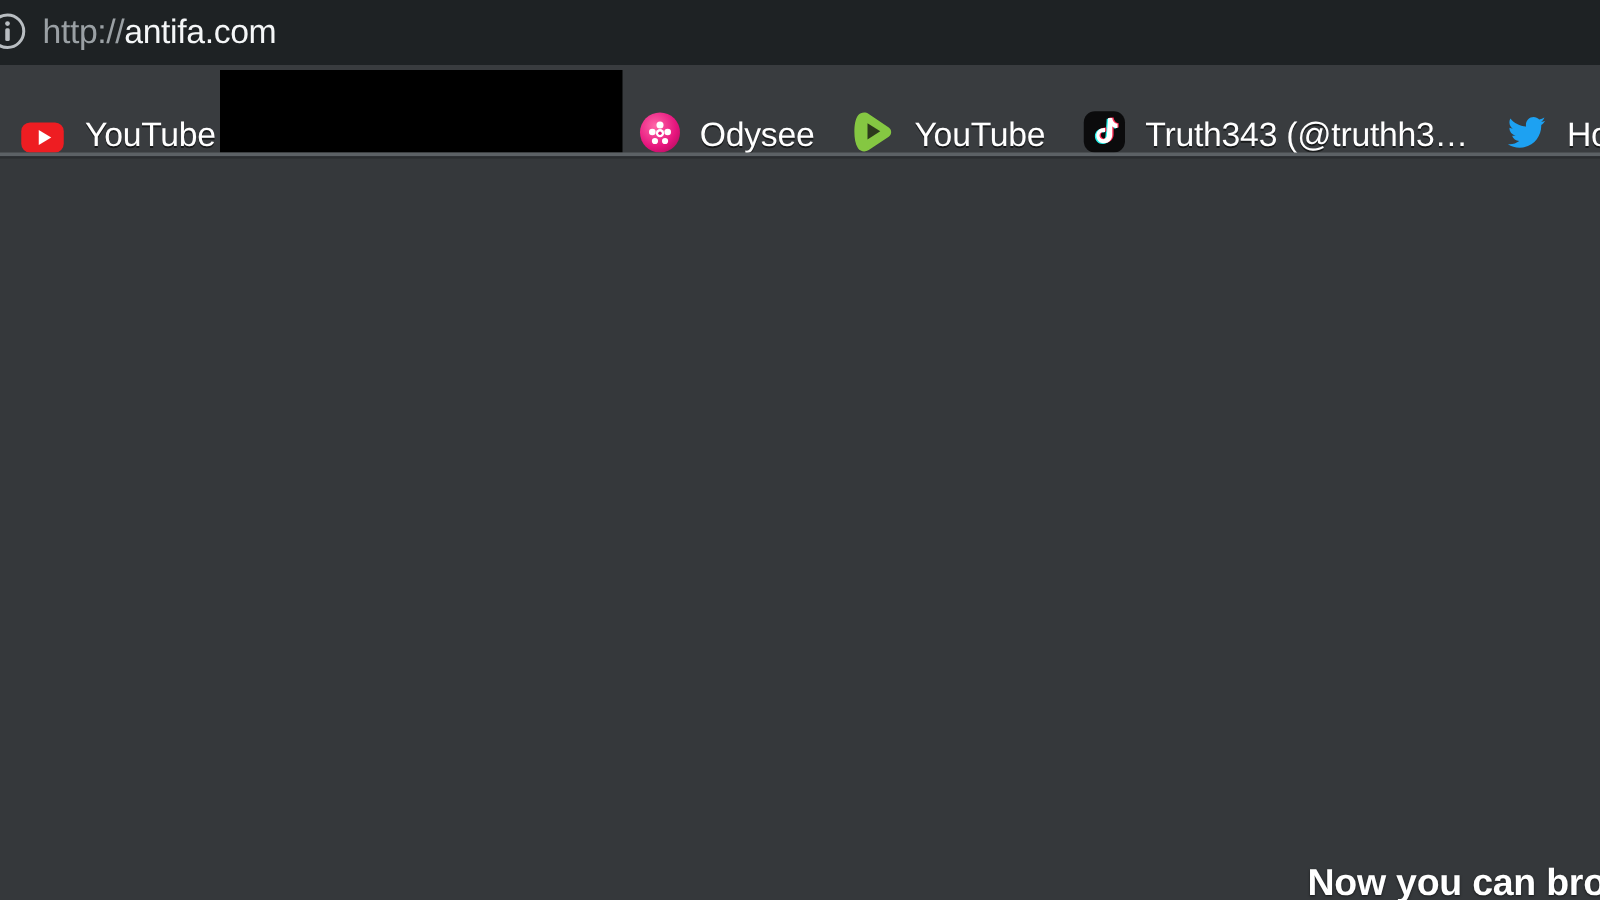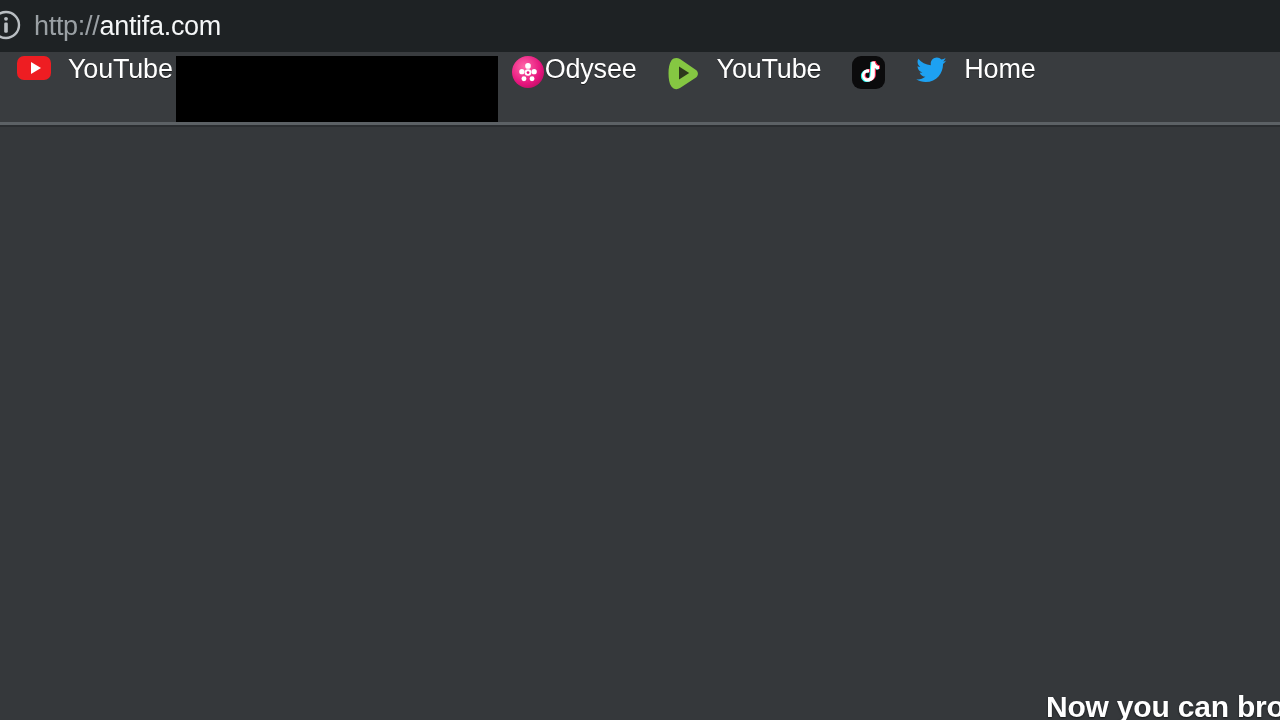--- a/index.html
+++ b/index.html
@@ -79,21 +79,21 @@
   #bm-bottom-line2 {
     position: absolute;
     left: 0; top: 125px;
     width: 1280px;
     height: 2px;
     background: #2a2d30;
   }
 
   .bm {
     display: flex;
-    align-items: flex-start;
+    align-items: flex-end;
     height: 66px;
     flex: 0 0 auto;
     white-space: nowrap;
   }
   .bm-ico {
     flex: 0 0 auto;
     display: flex;
     align-items: center;
     justify-content: center;
   }
@@ -197,21 +197,21 @@
       <span class="bm-ico">
         <span class="yt-ico">
             <span class="yt-tri"></span>
           </span>
       </span>
       <span class="bm-label">YouTube</span>
     </div>
 
     <div style="flex:0 0 339px;"></div>
 
-    <div class="bm" style="gap:1px;">
+    <div class="bm" style="gap:16px;">
       <span class="bm-ico">
         <span class="od-ico">
           <svg width="22" height="22" viewBox="0 0 24 24" aria-hidden="true">
             <g fill="#ffffff">
               <circle cx="12" cy="5.4" r="3.1"></circle>
               <circle cx="5.3" cy="11.6" r="2.9"></circle>
               <circle cx="18.7" cy="11.6" r="2.9"></circle>
               <circle cx="7.6" cy="19.4" r="2.7"></circle>
               <circle cx="16.4" cy="19.4" r="2.7"></circle>
               <circle cx="12" cy="12.6" r="3.6"></circle>
@@ -238,20 +238,21 @@
     <div class="bm" style="margin-left:31px; gap:16px;">
       <span class="bm-ico">
         <span class="tt-ico">
           <svg width="22" height="24" viewBox="0 0 22 24" aria-hidden="true">
             <path d="M13.5 1.4 h3.3 c0.3 2.5 1.8 4.3 4.2 4.6 v3.3 c-1.6 0.1 -3.1 -0.4 -4.2 -1.2 v6.9 c0 3.9 -3.1 6.6 -6.6 6.6 -3.5 0 -6.2 -2.8 -6.2 -6.2 0 -3.6 3.2 -6.5 7 -6 v3.4 c-0.5 -0.2 -1 -0.3 -1.5 -0.3 -1.6 0 -2.9 1.3 -2.9 2.9 0 1.6 1.3 2.9 2.9 2.9 1.7 0 3 -1.3 3 -3.1 Z" fill="#25f4ee" transform="translate(-1.1,0.5)"></path>
             <path d="M13.5 1.4 h3.3 c0.3 2.5 1.8 4.3 4.2 4.6 v3.3 c-1.6 0.1 -3.1 -0.4 -4.2 -1.2 v6.9 c0 3.9 -3.1 6.6 -6.6 6.6 -3.5 0 -6.2 -2.8 -6.2 -6.2 0 -3.6 3.2 -6.5 7 -6 v3.4 c-0.5 -0.2 -1 -0.3 -1.5 -0.3 -1.6 0 -2.9 1.3 -2.9 2.9 0 1.6 1.3 2.9 2.9 2.9 1.7 0 3 -1.3 3 -3.1 Z" fill="#fe2c55" transform="translate(1.1,-0.4)"></path>
             <path d="M13.5 1.4 h3.3 c0.3 2.5 1.8 4.3 4.2 4.6 v3.3 c-1.6 0.1 -3.1 -0.4 -4.2 -1.2 v6.9 c0 3.9 -3.1 6.6 -6.6 6.6 -3.5 0 -6.2 -2.8 -6.2 -6.2 0 -3.6 3.2 -6.5 7 -6 v3.4 c-0.5 -0.2 -1 -0.3 -1.5 -0.3 -1.6 0 -2.9 1.3 -2.9 2.9 0 1.6 1.3 2.9 2.9 2.9 1.7 0 3 -1.3 3 -3.1 Z" fill="#ffffff"></path>
           </svg>
         </span>
       </span>
+      <span class="bm-label">Truth343 (@truthh3…</span>
     </div>
 
     <div class="bm" style="margin-left:29px; gap:16px;">
       <span class="bm-ico">
         <span class="tw-ico">
           <svg width="32" height="27" viewBox="0 0 24 20" aria-hidden="true">
             <path d="M23.6 2.5 c-0.9 0.4 -1.8 0.7 -2.8 0.8 1 -0.6 1.8 -1.6 2.1 -2.7 -0.9 0.6 -2 1 -3.1 1.2 C18.9 0.9 17.7 0.3 16.4 0.3 c-2.5 0 -4.6 2.1 -4.6 4.6 0 0.4 0 0.7 0.1 1.1 C8.1 5.8 4.7 4 2.5 1.2 2.1 1.9 1.9 2.7 1.9 3.5 c0 1.6 0.8 3 2 3.8 C3.2 7.3 2.5 7.1 1.9 6.8 v0.1 c0 2.2 1.6 4.1 3.7 4.5 -0.4 0.1 -0.8 0.2 -1.2 0.2 -0.3 0 -0.6 0 -0.9 -0.1 0.6 1.8 2.3 3.1 4.3 3.2 -1.6 1.2 -3.6 2 -5.7 2 -0.4 0 -0.7 0 -1.1 -0.1 2 1.3 4.4 2.1 7 2.1 8.4 0 13 -7 13 -13 v-0.6 c0.9 -0.6 1.7 -1.5 2.3 -2.4 Z" fill="#1da1f2"></path>
           </svg>
         </span>
       </span>

